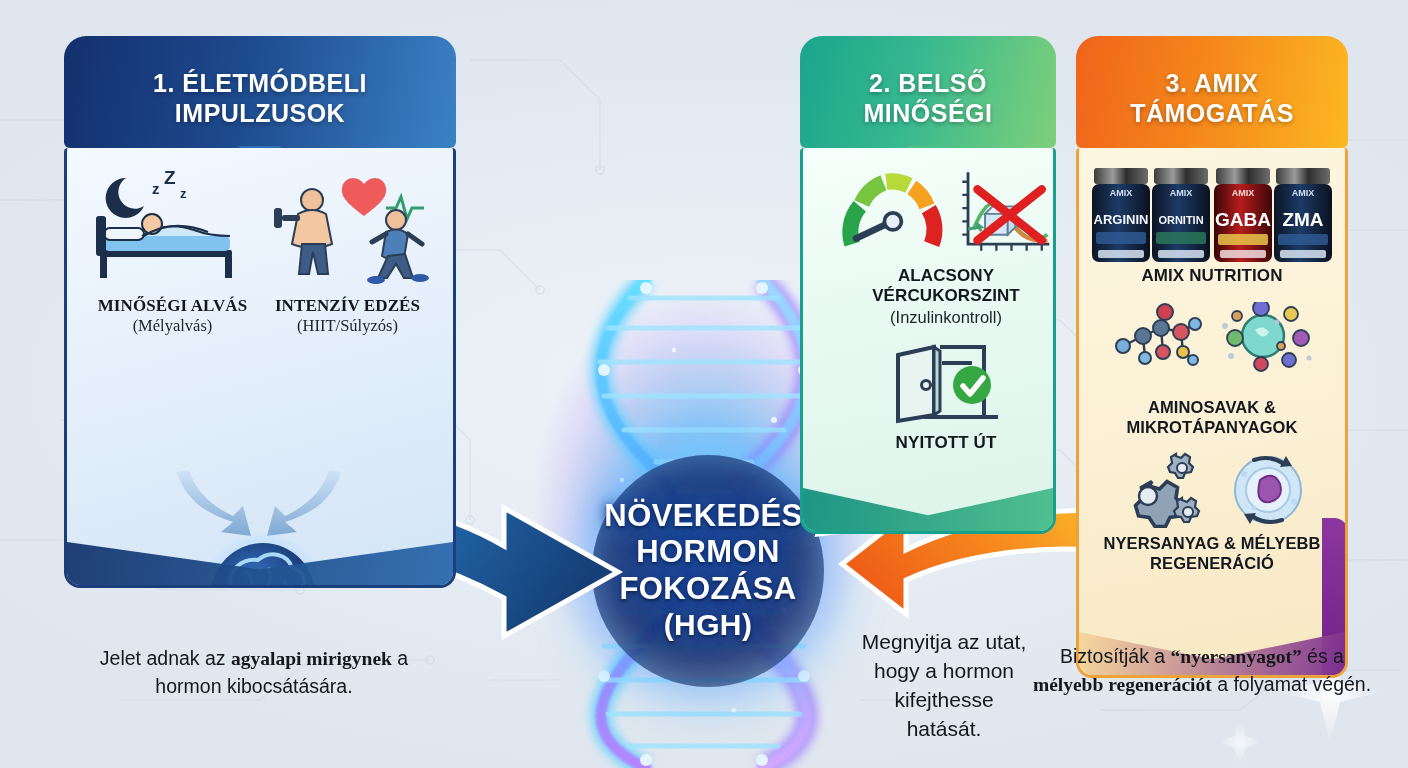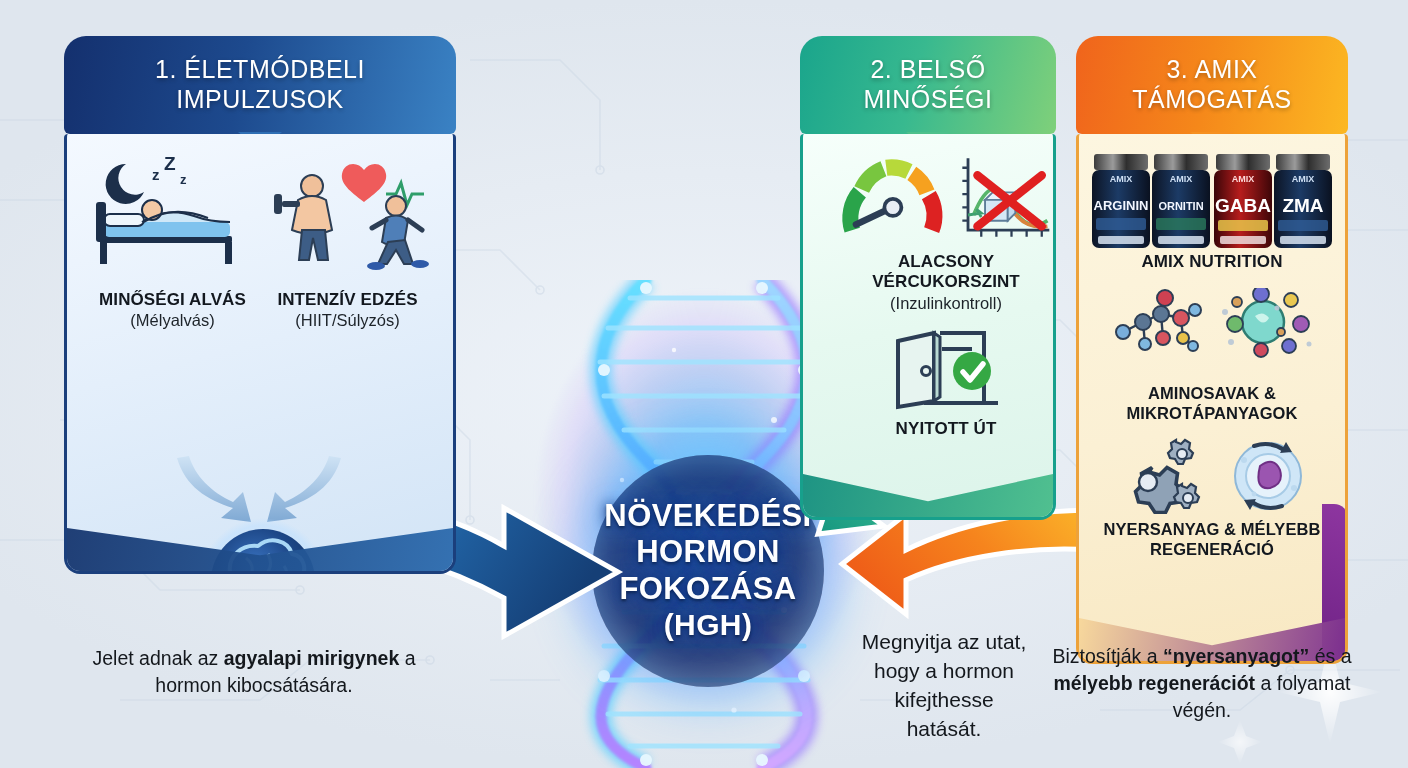--- a/index.html
+++ b/index.html
@@ -47,22 +47,22 @@
     text-shadow: 0 0 12px rgba(10,40,110,.95), 0 0 26px rgba(40,120,230,.8), 0 2px 3px rgba(0,0,0,.6);
   }
   .center-label .sub { font-size: 30px; }
 
   
   .panel { position: absolute; }
   .panel-head {
     position: relative; width: 100%;
     border-radius: 22px 22px 6px 6px;
     color: #fff; text-align: center;
-    font-size: 25px; font-weight: normal; line-height: 1.2;
-    letter-spacing: .5px; padding: 18px 10px 20px;
+    font-size: 25px; font-weight: bold; line-height: 1.2;
+    letter-spacing: .5px; padding: 32px 10px 20px;
     text-shadow: 0 2px 4px rgba(0,0,0,.3);
   }
   .panel-head::after {
     content: ""; position: absolute; left: 50%; bottom: -16px;
     transform: translateX(-50%);
     border-left: 22px solid transparent; border-right: 22px solid transparent;
     border-top: 18px solid var(--notch);
   }
   .panel-body {
     position: relative; width: 100%;
@@ -124,29 +124,29 @@
   .cap {
     text-align: center; color: #13181f;
     font-weight: bold; font-size: 17px; line-height: 1.2;
     letter-spacing: .1px;
   }
   .cap.sm { font-size: 16.5px; }
   .cap-sub {
     text-align: center; color: #1d2329;
     font-weight: normal; font-size: 16.5px; line-height: 1.25;
   }
-  .labels-row { display: flex; justify-content: center; gap: 10px; margin-top: 16px; }
+  .labels-row { display: flex; justify-content: center; gap: 10px; margin-top: 8px; font-family: Liberation Serif, serif; }
   .labels-row > div { width: 165px; }
 
   
   .caption {
     position: absolute; text-align: center; color: #14181d;
     font-size: 19.5px; line-height: 1.38;
   }
-  .caption b { font-weight: bold; }
+  .caption b { font-weight: bold; font-family: Liberation Serif, serif; }
   #cap1 { left: 84px; top: 645px; width: 340px; }
   #cap2 { left: 846px; top: 628px; width: 196px; font-size: 21px; }
   #cap3 { left: 1032px; top: 643px; width: 340px; }
 
   
   .arrow { position: absolute; }
   #arrowBlue { left: 296px; top: 468px; width: 330px; height: 175px; }
   #arrowGreen { left: 812px; top: 400px; width: 150px; height: 140px; }
   #arrowOrange { left: 838px; top: 498px; width: 260px; height: 130px; }
 

